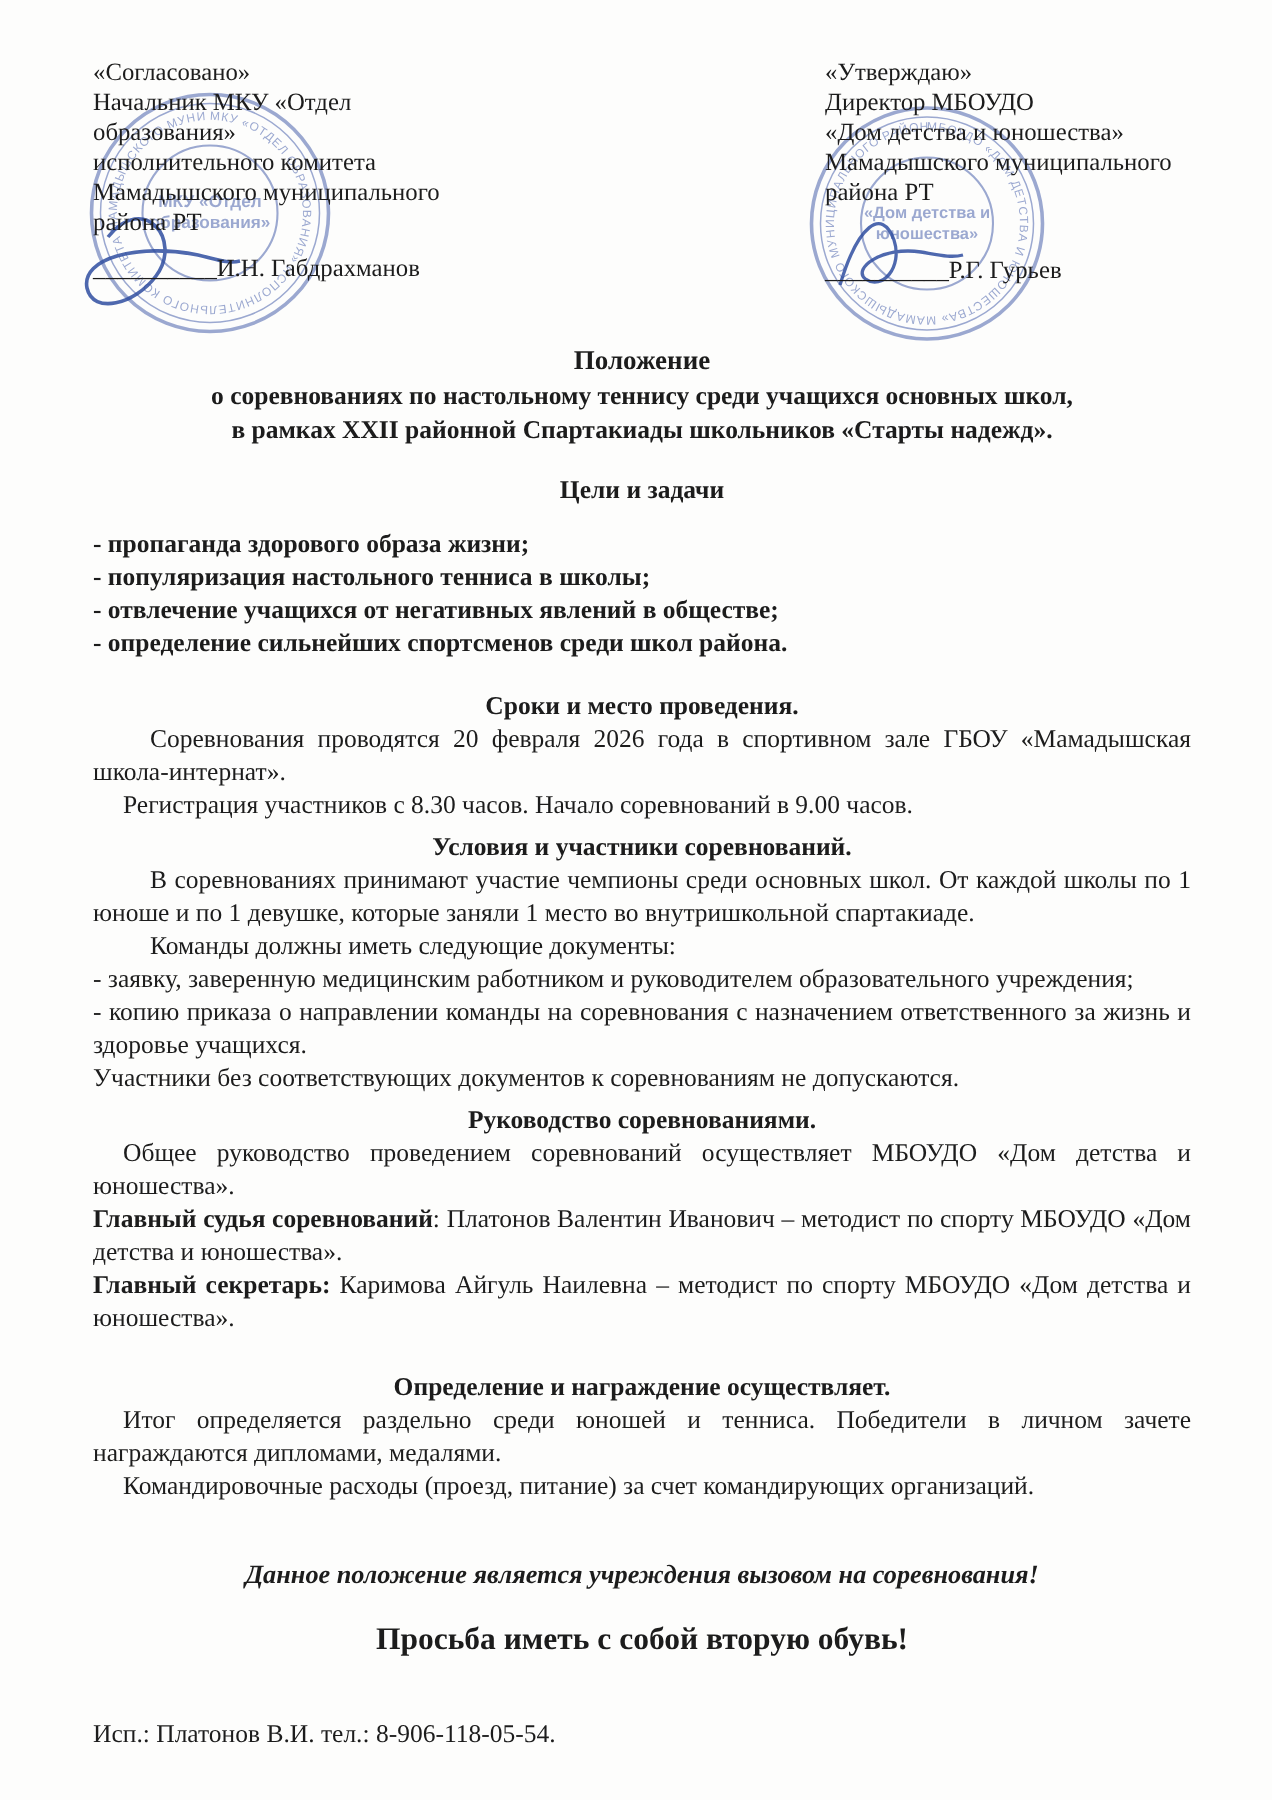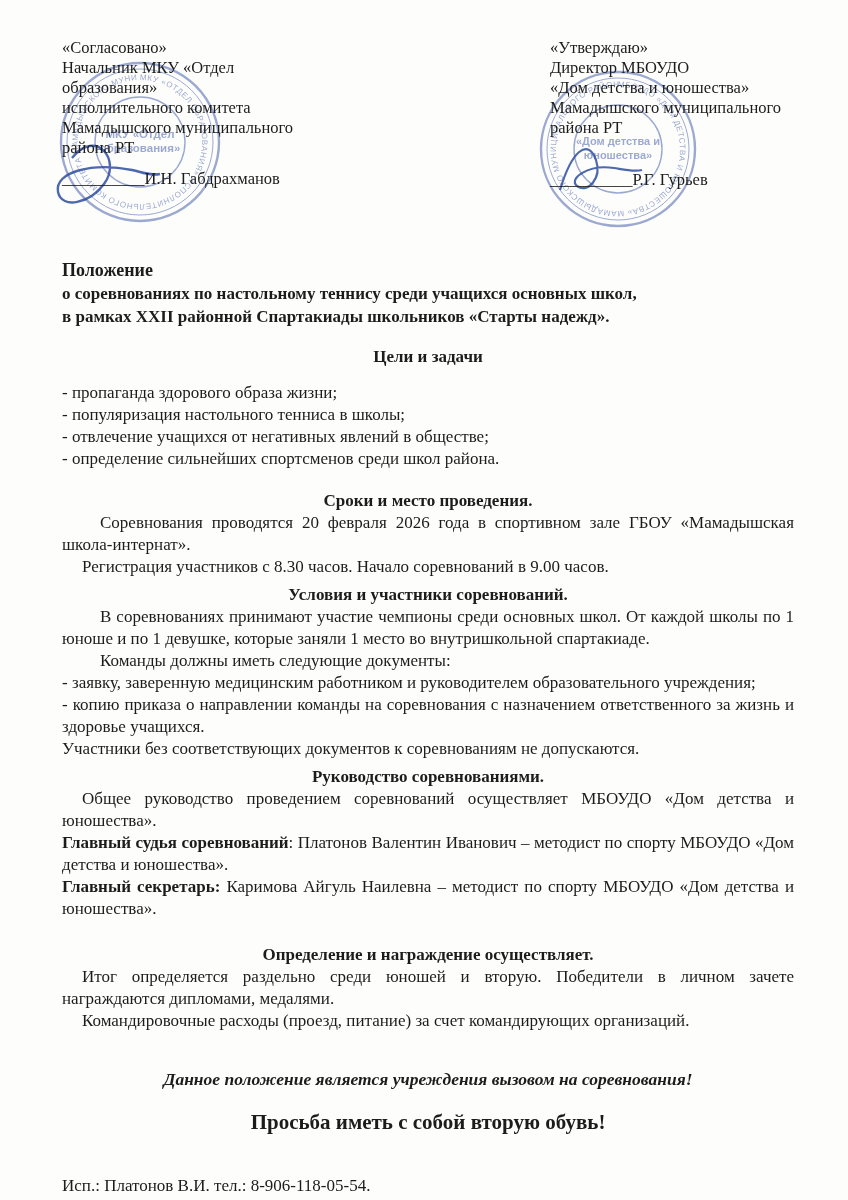--- a/index.html
+++ b/index.html
@@ -4,28 +4,28 @@
 <style>
   html,body{margin:0;padding:0;background:#e9e9e9;}
   body{width:848px;height:1200px;position:relative;font-family:"Liberation Serif","DejaVu Serif",serif;color:#1c1c1c;}
   .page{position:relative;width:848px;height:1200px;background:#fdfdfc;overflow:hidden;box-sizing:border-box;padding:38px 54px 0 62px;}
   .header{display:flex;justify-content:space-between;position:relative;z-index:2;}
   .approval{font-size:16.5px;line-height:20px;}
   .approval.left{width:278px;}
   .approval.right{width:244px;}
   .sig{margin-top:11px;white-space:nowrap;}
   .stamp-layer{position:absolute;top:0;left:0;z-index:1;pointer-events:none;}
-  .title-block{margin-top:68px;font-weight:bold;position:relative;z-index:2;}
+  .title-block{margin-top:38px;text-align:center;font-weight:bold;position:relative;z-index:2;}
   .title-main{font-size:18px;line-height:24px;}
   .title-sub{font-size:17px;line-height:23px;}
   .heading{font-weight:bold;text-align:center;font-size:17px;line-height:22px;margin:0;}
   .mt18{margin-top:18px;} .mt20{margin-top:20px;} .mt22{margin-top:6px;} .mt24{margin-top:24px;}
   .mt14{margin-top:14px;} .mt16{margin-top:16px;}
   .para{font-size:17px;line-height:22px;margin:0;text-align:justify;}
-  .list-line{font-size:17px;line-height:22px;margin:0;}
+  .list-line{font-size:17px;line-height:22px;margin:0;font-weight:bold;}
   .ind{text-indent:38px;}
   .ind-sm{text-indent:20px;}
   .goals{margin-top:14px;}
   .invitation{margin-top:36px;text-align:center;font-weight:bold;font-style:italic;font-size:17.5px;line-height:23px;}
   .shoes{margin-top:8px;text-align:center;font-weight:bold;font-size:21px;line-height:26px;}
   .footer-contact{margin-top:40px;font-size:17px;line-height:22px;}
   .stamp-text{font-family:"Liberation Sans","DejaVu Sans",sans-serif;}
 </style>
 </head>
 <body>
@@ -104,21 +104,21 @@
   <p class="para">- заявку, заверенную медицинским работником и руководителем образовательного учреждения;</p>
   <p class="para">- копию приказа о направлении команды на соревнования с назначением ответственного за жизнь и здоровье учащихся.</p>
   <p class="para">Участники без соответствующих документов к соревнованиям не допускаются.</p>
 
   <p class="heading mt22">Руководство соревнованиями.</p>
   <p class="para ind-sm mt14">Общее руководство проведением соревнований осуществляет МБОУДО «Дом детства и юношества».</p>
   <p class="para"><b>Главный судья соревнований</b><span>: Платонов Валентин Иванович – методист по спорту МБОУДО «Дом детства и юношества».</span></p>
   <p class="para"><b>Главный секретарь:</b><span> Каримова Айгуль Наилевна – методист по спорту МБОУДО «Дом детства и юношества».</span></p>
 
   <p class="heading mt24">Определение и награждение осуществляет.</p>
-  <p class="para ind-sm mt14">Итог определяется раздельно среди юношей и вторую. Победители в личном зачете награждаются дипломами, медалями.</p>
+  <p class="para ind-sm mt14">Итог определяется раздельно среди юношей и тенниса. Победители в личном зачете награждаются дипломами, медалями.</p>
   <p class="para ind-sm">Командировочные расходы (проезд, питание) за счет командирующих организаций.</p>
 
   <p class="invitation">Данное положение является учреждения вызовом на соревнования!</p>
   <p class="shoes">Просьба иметь с собой вторую обувь!</p>
 
   <p class="footer-contact">Исп.: Платонов В.И.   тел.: 8-906-118-05-54.</p>
 
 </div>
 
 </body></html>

